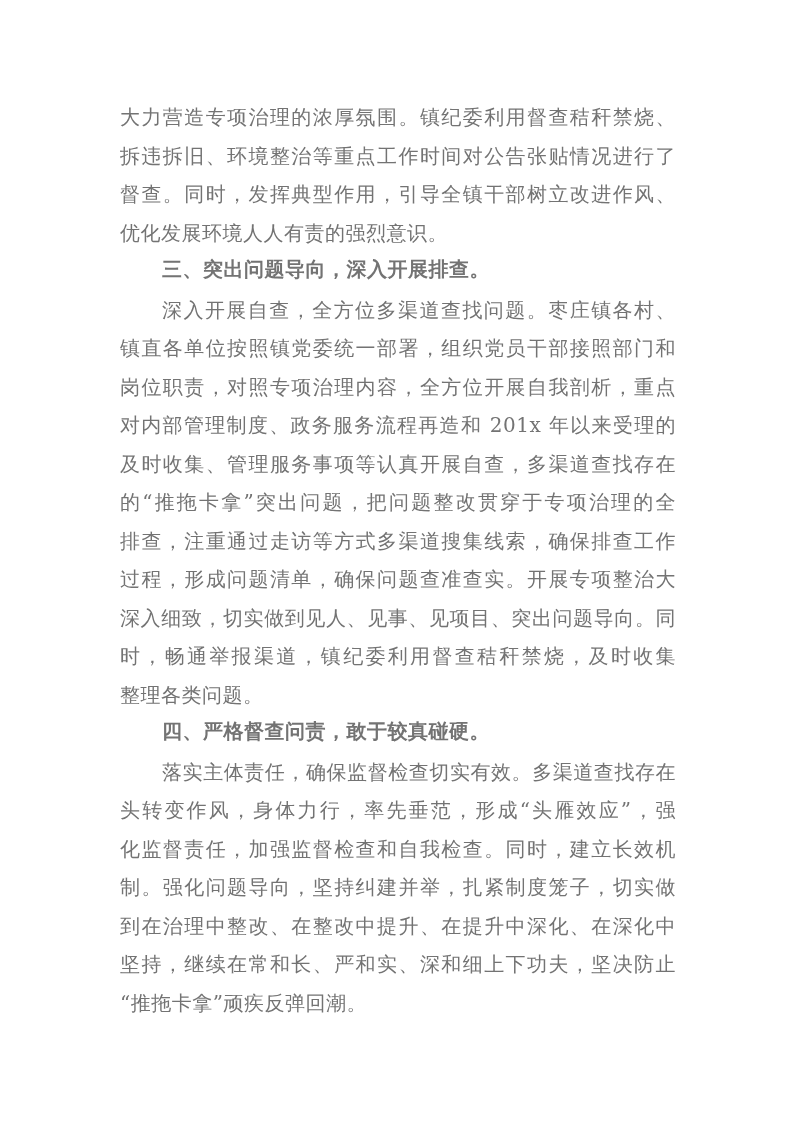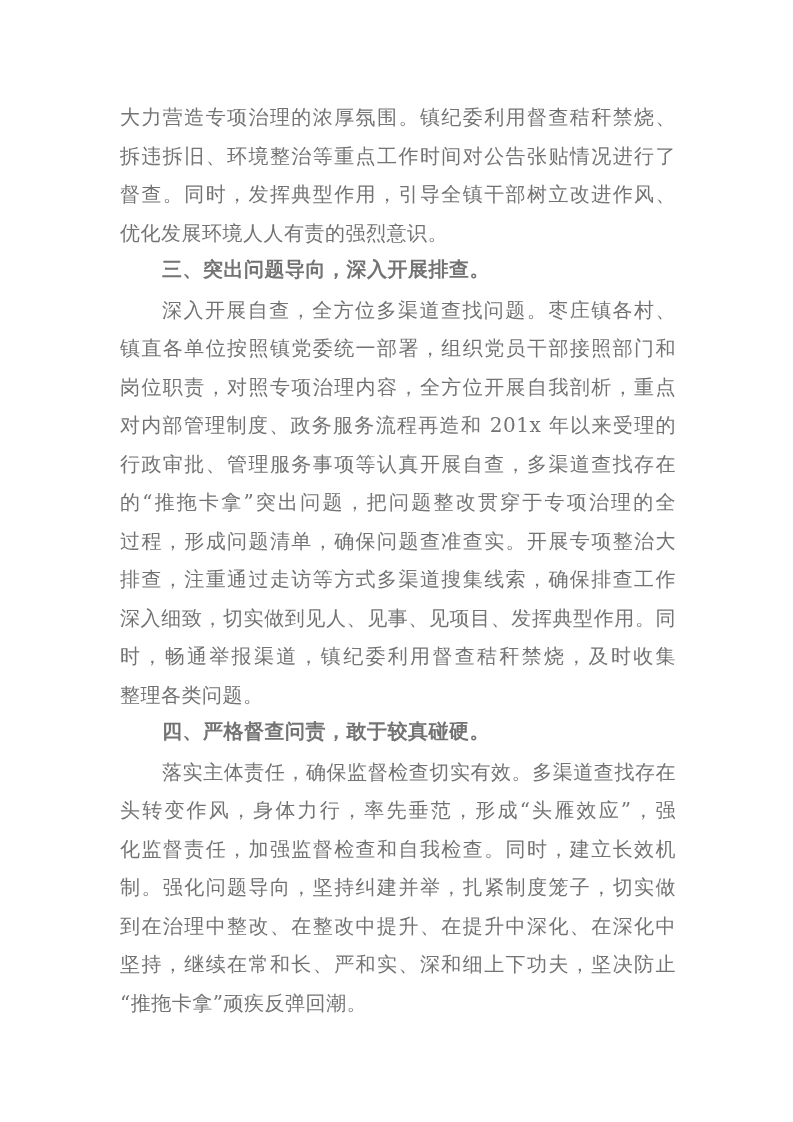--- a/index.html
+++ b/index.html
@@ -38,25 +38,25 @@
   <div class="line">拆违拆旧、环境整治等重点工作时间对公告张贴情况进行了</div>
   <div class="line">督查。同时，发挥典型作用，引导全镇干部树立改进作风、</div>
   <div class="line last">优化发展环境人人有责的强烈意识。</div>
 
   <div class="line indent heading">三、突出问题导向，深入开展排查。</div>
 
   <div class="line indent">深入开展自查，全方位多渠道查找问题。枣庄镇各村、</div>
   <div class="line">镇直各单位按照镇党委统一部署，组织党员干部接照部门和</div>
   <div class="line">岗位职责，对照专项治理内容，全方位开展自我剖析，重点</div>
   <div class="line">对内部管理制度、政务服务流程再造和 201x 年以来受理的</div>
-  <div class="line">行政审批、管理服务事项等认真开展自查，多渠道查找存在</div>
+  <div class="line">及时收集、管理服务事项等认真开展自查，多渠道查找存在</div>
   <div class="line">的“推拖卡拿”突出问题，把问题整改贯穿于专项治理的全</div>
+  <div class="line">排查，注重通过走访等方式多渠道搜集线索，确保排查工作</div>
   <div class="line">过程，形成问题清单，确保问题查准查实。开展专项整治大</div>
-  <div class="line">排查，注重通过走访等方式多渠道搜集线索，确保排查工作</div>
-  <div class="line">深入细致，切实做到见人、见事、见项目、发挥典型作用。同</div>
+  <div class="line">深入细致，切实做到见人、见事、见项目、突出问题导向。同</div>
   <div class="line">时，畅通举报渠道，镇纪委利用督查秸秆禁烧，及时收集</div>
   <div class="line last">整理各类问题。</div>
 
   <div class="line indent heading">四、严格督查问责，敢于较真碰硬。</div>
 
   <div class="line indent">落实主体责任，确保监督检查切实有效。多渠道查找存在</div>
   <div class="line">头转变作风，身体力行，率先垂范，形成“头雁效应”，强</div>
   <div class="line">化监督责任，加强监督检查和自我检查。同时，建立长效机</div>
   <div class="line">制。强化问题导向，坚持纠建并举，扎紧制度笼子，切实做</div>
   <div class="line">到在治理中整改、在整改中提升、在提升中深化、在深化中</div>

